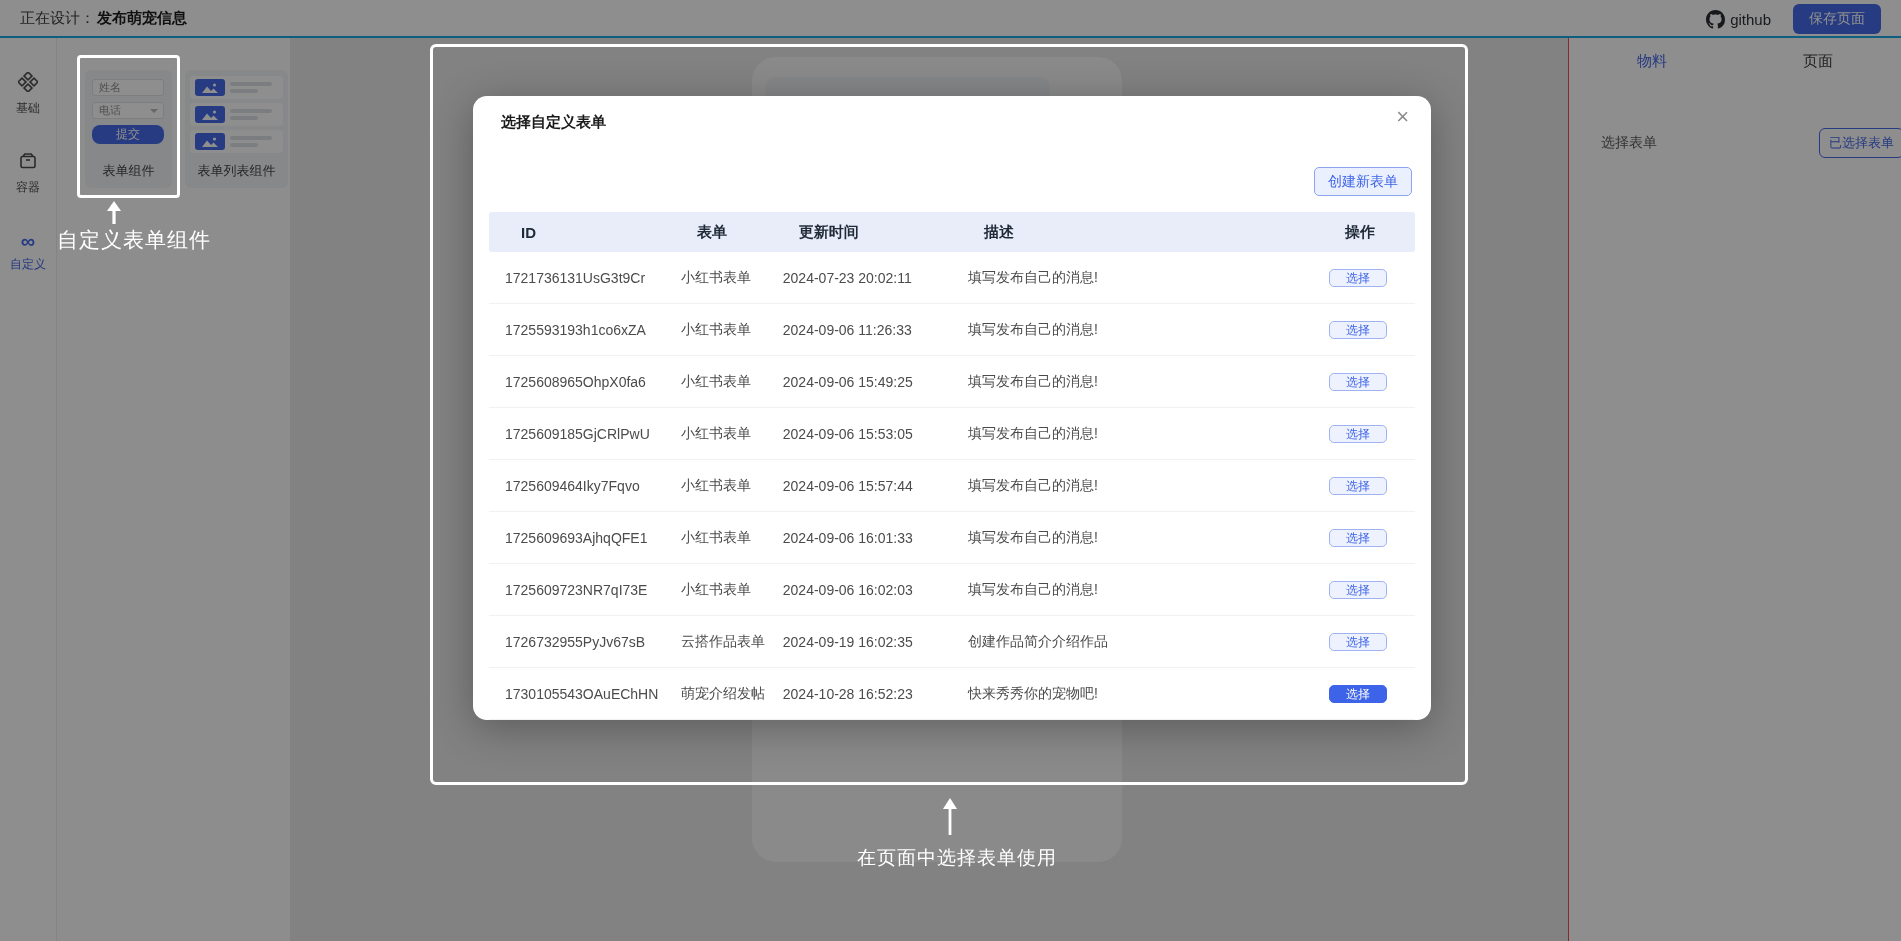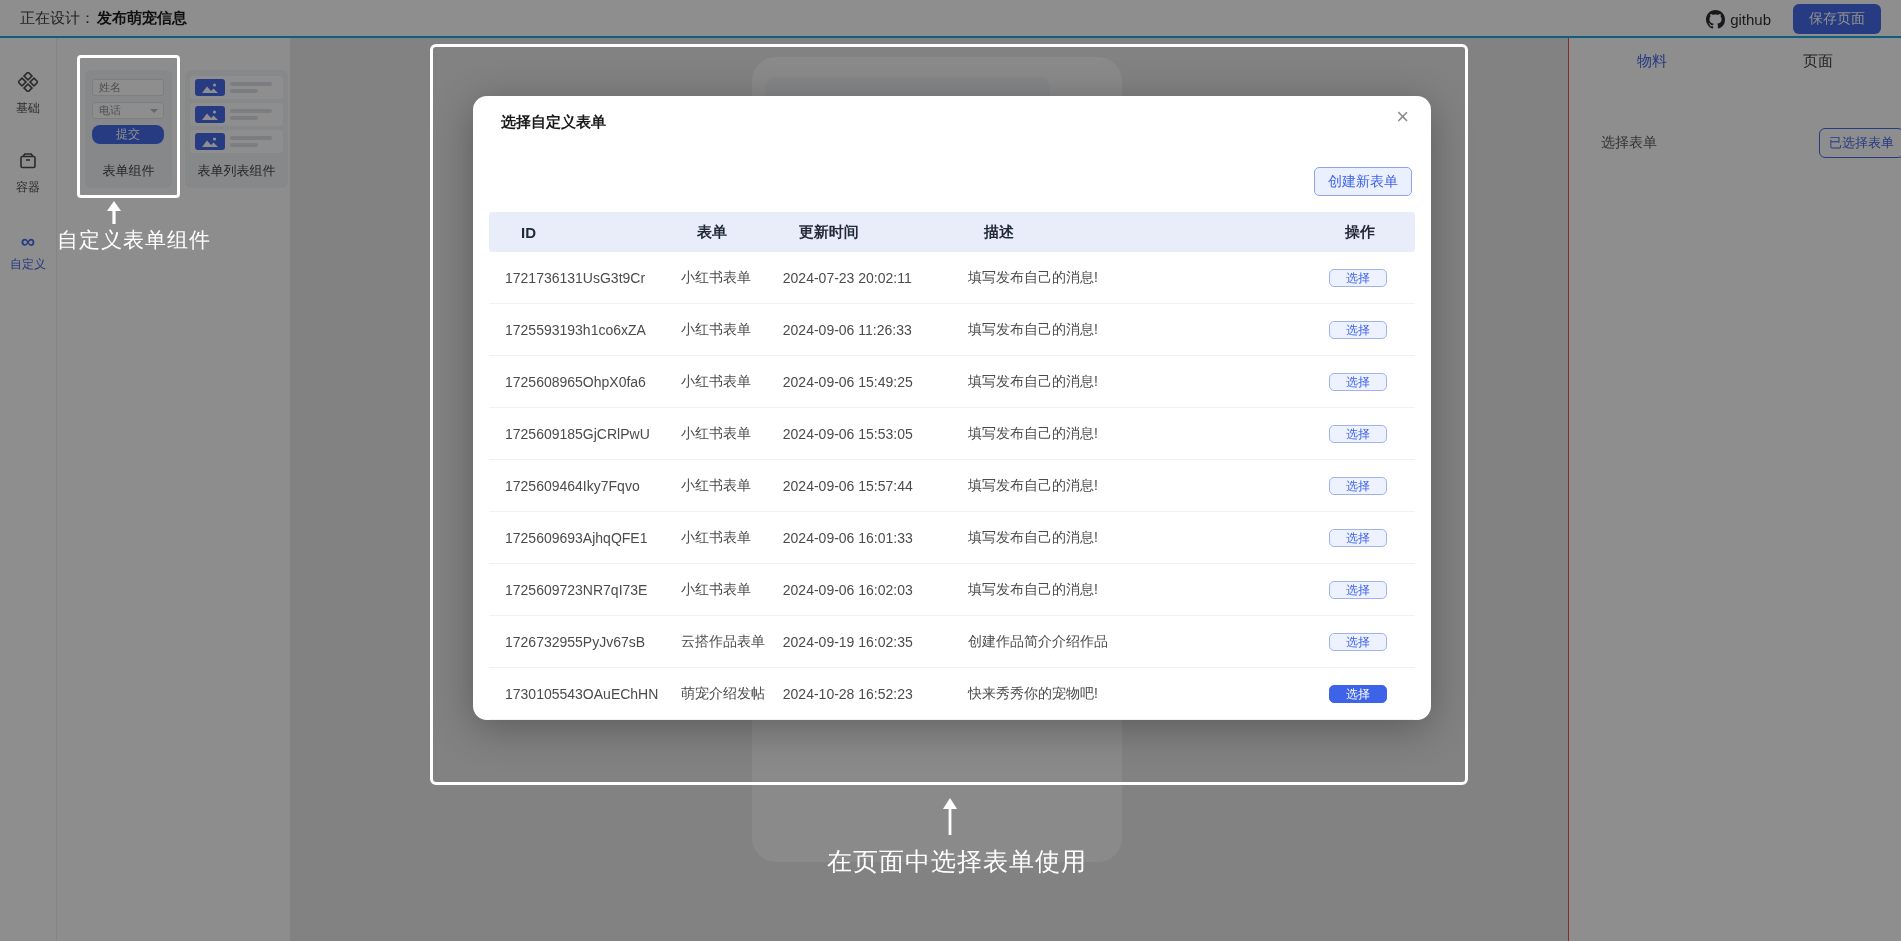--- a/index.html
+++ b/index.html
@@ -59,21 +59,21 @@
   .btn-ghost { border:1px solid #3d63e8; color:#3d63e8; background:#fff; border-radius:6px;
                font-size:13px; padding:5px 9px; cursor:pointer; font-family:inherit; margin-right:-3px; }
 
   
   .dim { position:absolute; inset:0; background:rgba(15,15,15,0.47); z-index:10; }
   .spot { position:absolute; border:3px solid #fff; z-index:11; background:transparent; }
   .spot-small { left:77px; top:55px; width:103px; height:143px; border-radius:4px; }
   .spot-big { left:430px; top:44px; width:1038px; height:741px; border-radius:6px; }
   .callout { position:absolute; color:#fff; z-index:12; }
   .callout-1 { left:57px; top:226px; font-size:21px; letter-spacing:1px; }
-  .callout-2 { left:752px; top:845px; width:410px; text-align:center; font-size:25px; letter-spacing:1px; }
+  .callout-2 { left:752px; top:845px; width:410px; text-align:center; font-size:19px; letter-spacing:1px; }
   .arrow-up { position:absolute; z-index:12; }
 
   
   .modal { position:absolute; left:473px; top:96px; width:958px; height:624px; background:#fff;
            border-radius:14px; box-shadow:0 8px 40px rgba(0,0,0,0.3); z-index:20; overflow:hidden; }
   .modal-title { position:absolute; left:28px; top:17px; font-size:15px; font-weight:700; color:#1a1a1a; }
   .modal-close { position:absolute; right:22px; top:10px; font-size:22px; color:#8c8c8c; cursor:pointer;
                  background:none; border:none; line-height:1; font-family:inherit; }
   .btn-create { position:absolute; right:19px; top:71px; height:29px; padding:0 13px; background:#ebf0fe;
                 border:1px solid #8ea4ee; border-radius:5px; color:#3d63e8; font-size:14px; cursor:pointer; font-family:inherit; }

